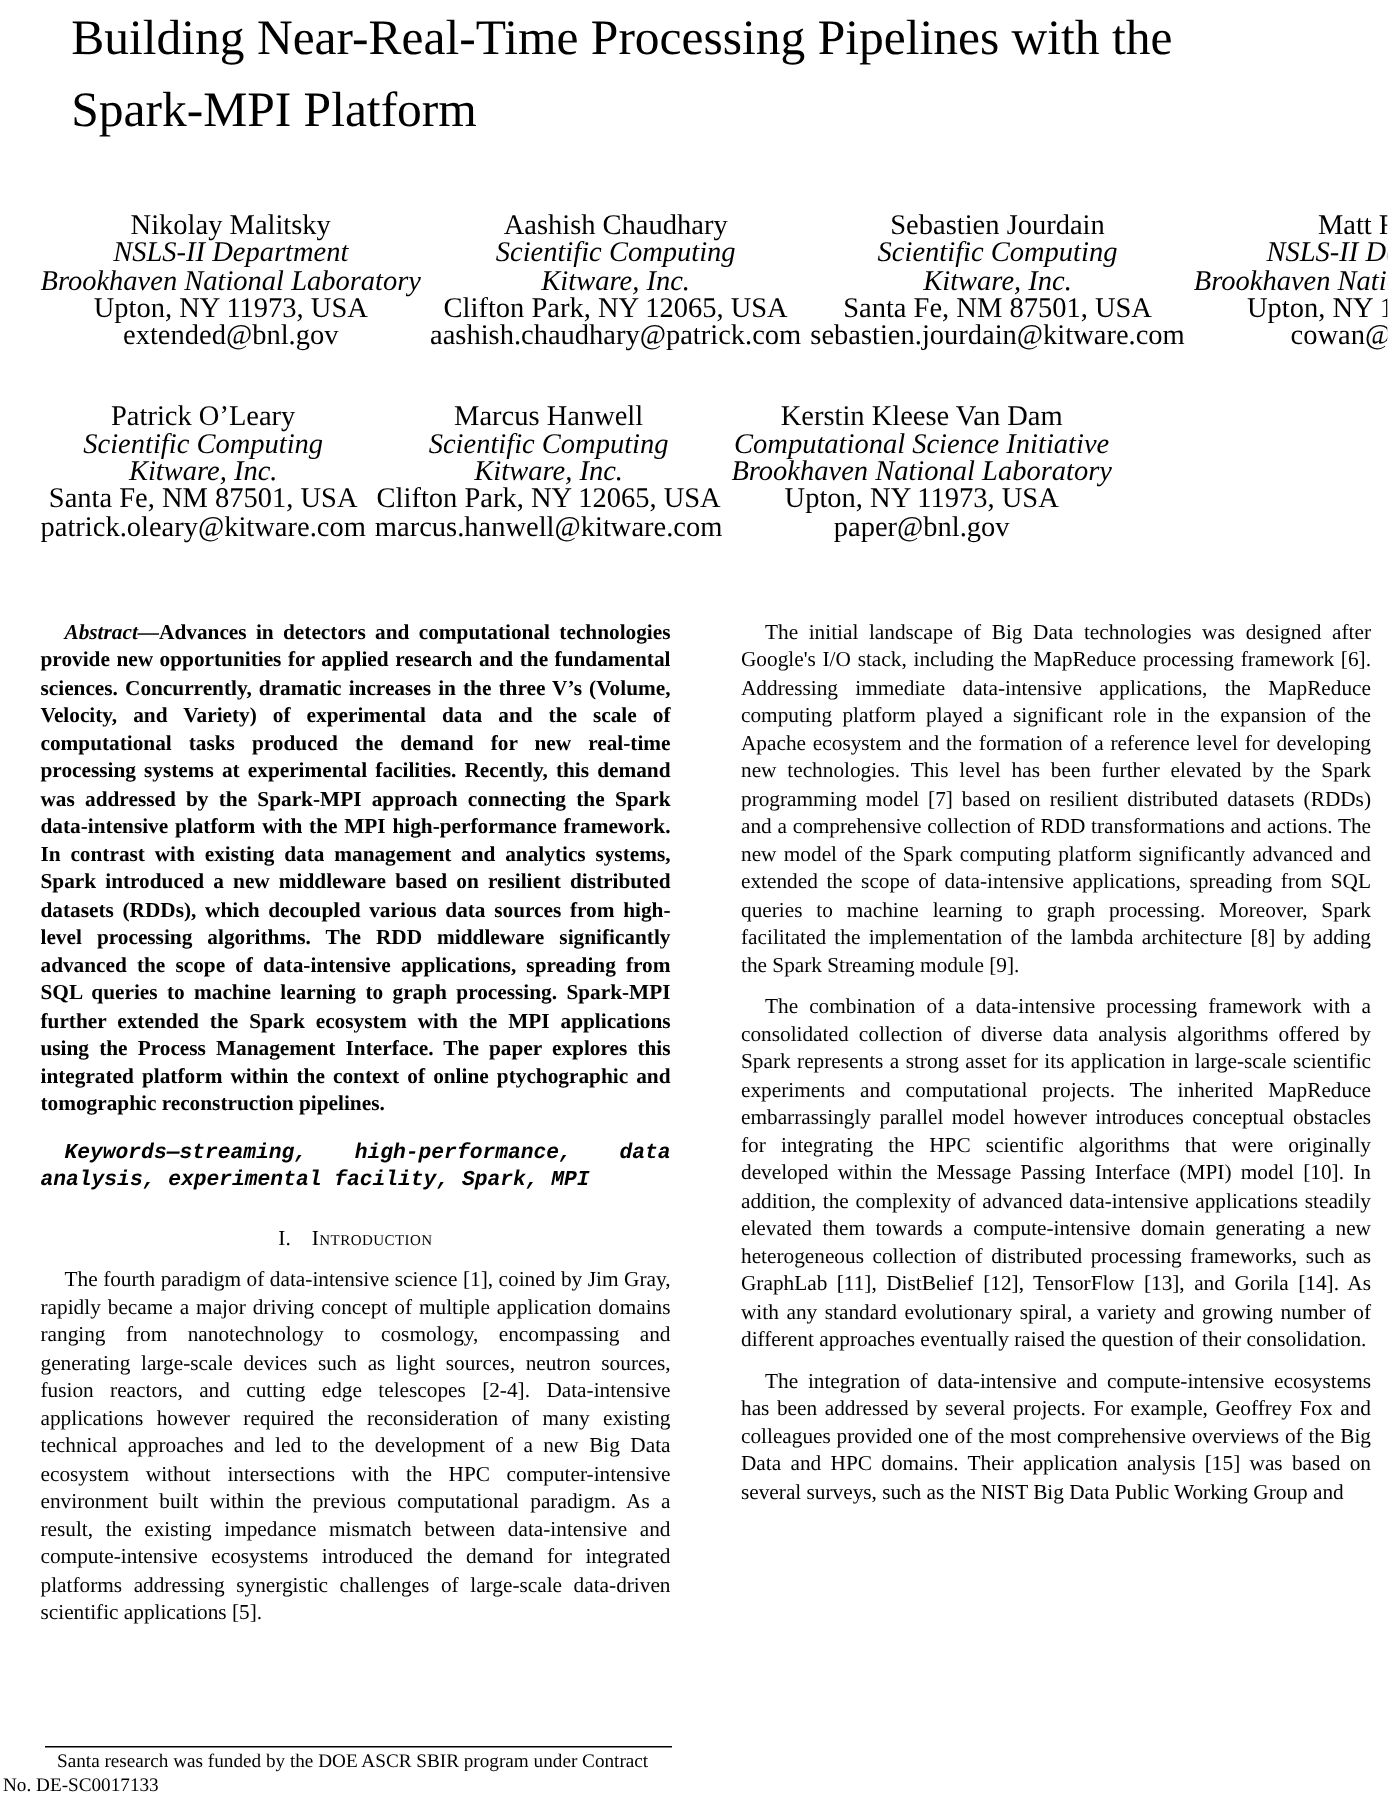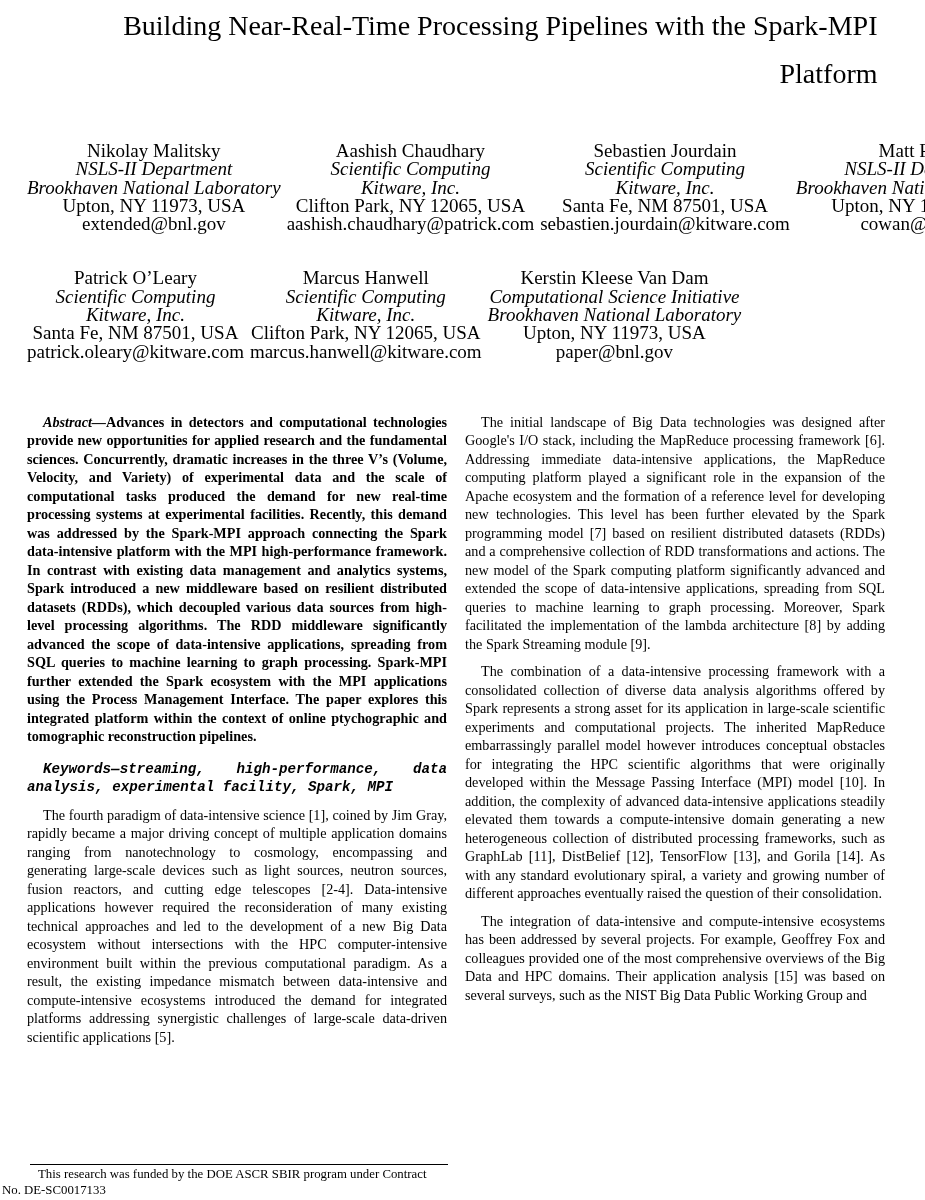--- a/index.html
+++ b/index.html
@@ -3,32 +3,32 @@
 <meta charset="utf-8">
 <style>
   * { margin:0; padding:0; box-sizing:border-box; }
   html, body { background:#ffffff; }
   body { width:925px; font-family:"Liberation Serif","DejaVu Serif",serif; color:#000; }
   .page {
     position:relative; width:925px; height:1200px; background:#fff;
     overflow:hidden; padding:0 27px;
   }
   .title {
-    font-size:28px; font-weight:normal; line-height:48px;
-    text-align:right; max-width:830px; margin:2px auto 0;
+    font-size:33px; font-weight:normal; line-height:48px;
+    text-align:left; max-width:830px; margin:2px auto 0;
   }
   .authors {
     display:grid; grid-template-columns:repeat(4,1fr);
     column-gap:6px; margin-top:44px;
   }
   .authors.second { margin-top:36px; }
   .author { text-align:center; font-size:19px; line-height:18.3px; }
   .author > div { white-space:nowrap; }
   .author .aff { font-style:italic; }
-  .columns { display:flex; column-gap:18px; margin-top:52px; }
+  .columns { display:flex; column-gap:47px; margin-top:52px; }
   .col { flex:0 0 420px; width:420px; text-align:justify; font-size:14.2px; line-height:18.5px; }
   .abstract { font-weight:bold; text-indent:16px; }
   .abstract-label { font-style:italic; }
   .keywords { font-weight:bold; font-style:italic; text-indent:16px; margin-top:14px;font-family:Liberation Mono, monospace; }
   .section-heading { text-align:center; font-size:14.2px; font-weight:normal; margin-top:20px; }
   .sec-num { margin-right:14px; }
   .sec-title { font-variant:small-caps; letter-spacing:0.3px; }
   .para { text-indent:16px; margin-top:9px; }
   .col.right .para.first { margin-top:0; }
   .footnote { position:absolute; left:0; bottom:2px; width:448px; background:#fff; }
@@ -97,27 +97,28 @@
       <div class="aff">Brookhaven National Laboratory</div>
       <div class="addr">Upton, NY 11973, USA</div>
       <div class="email">paper@bnl.gov</div>
     </div>
   </div>
 
   <div class="columns">
     <div class="col left">
       <p class="abstract"><span class="abstract-label">Abstract—</span><span>Advances in detectors and computational technologies provide new opportunities for applied research and the fundamental sciences. Concurrently, dramatic increases in the three V’s (Volume, Velocity, and Variety) of experimental data and the scale of computational tasks produced the demand for new real-time processing systems at experimental facilities. Recently, this demand was addressed by the Spark-MPI approach connecting the Spark data-intensive platform with the MPI high-performance framework. In contrast with existing data management and analytics systems, Spark introduced a new middleware based on resilient distributed datasets (RDDs), which decoupled various data sources from high-level processing algorithms. The RDD middleware significantly advanced the scope of data-intensive applications, spreading from SQL queries to machine learning to graph processing. Spark-MPI further extended the Spark ecosystem with the MPI applications using the Process Management Interface. The paper explores this integrated platform within the context of online ptychographic and tomographic reconstruction pipelines.</span></p>
       <p class="keywords"><span>Keywords—</span><span>streaming, high-performance, data analysis, experimental facility, Spark, MPI</span></p>
+      <h2 class="section-heading"><span class="sec-num">I.</span><span class="sec-title">Introduction</span></h2>
       <p class="para">The fourth paradigm of data-intensive science [1], coined by Jim Gray, rapidly became a major driving concept of multiple application domains ranging from nanotechnology to cosmology, encompassing and generating large-scale devices such as light sources, neutron sources, fusion reactors, and cutting edge telescopes [2-4]. Data-intensive applications however required the reconsideration of many existing technical approaches and led to the development of a new Big Data ecosystem without intersections with the HPC computer-intensive environment built within the previous computational paradigm. As a result, the existing impedance mismatch between data-intensive and compute-intensive ecosystems introduced the demand for integrated platforms addressing synergistic challenges of large-scale data-driven scientific applications [5].</p>
     </div>
     <div class="col right">
       <p class="para first">The initial landscape of Big Data technologies was designed after Google's I/O stack, including the MapReduce processing framework [6]. Addressing immediate data-intensive applications, the MapReduce computing platform played a significant role in the expansion of the Apache ecosystem and the formation of a reference level for developing new technologies. This level has been further elevated by the Spark programming model [7] based on resilient distributed datasets (RDDs) and a comprehensive collection of RDD transformations and actions. The new model of the Spark computing platform significantly advanced and extended the scope of data-intensive applications, spreading from SQL queries to machine learning to graph processing. Moreover, Spark facilitated the implementation of the lambda architecture [8] by adding the Spark Streaming module [9].</p>
       <p class="para">The combination of a data-intensive processing framework with a consolidated collection of diverse data analysis algorithms offered by Spark represents a strong asset for its application in large-scale scientific experiments and computational projects. The inherited MapReduce embarrassingly parallel model however introduces conceptual obstacles for integrating the HPC scientific algorithms that were originally developed within the Message Passing Interface (MPI) model [10].  In addition, the complexity of advanced data-intensive applications steadily elevated them towards a compute-intensive domain generating a new heterogeneous collection of distributed processing frameworks, such as GraphLab [11], DistBelief [12], TensorFlow [13], and Gorila [14]. As with any standard evolutionary spiral, a variety and growing number of different approaches eventually raised the question of their consolidation.</p>
       <p class="para">The integration of data-intensive and compute-intensive ecosystems has been addressed by several projects. For example, Geoffrey Fox and colleagues provided one of the most comprehensive overviews of the Big Data and HPC domains. Their application analysis [15] was based on several surveys, such as the NIST Big Data Public Working Group and</p>
     </div>
   </div>
 
   <div class="footnote">
     <div class="footnote-rule"></div>
-    <p class="footnote-text">This research was funded by the DOE ASCR SBIR program under Contract No. DE-SC0017133</p>
+    <p class="footnote-text">Santa research was funded by the DOE ASCR SBIR program under Contract No. DE-SC0017133</p>
   </div>
 
 </div>
 
 </body></html>

